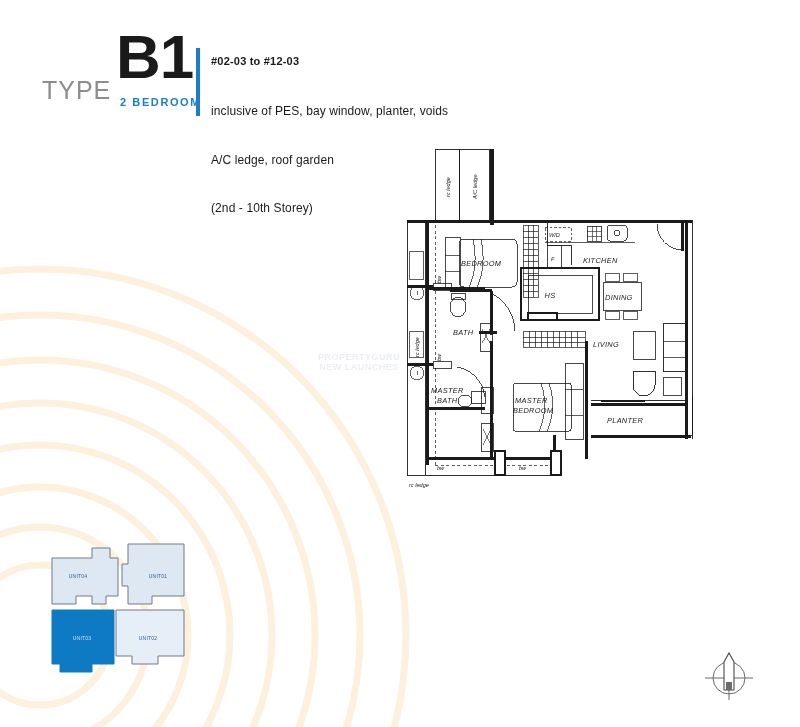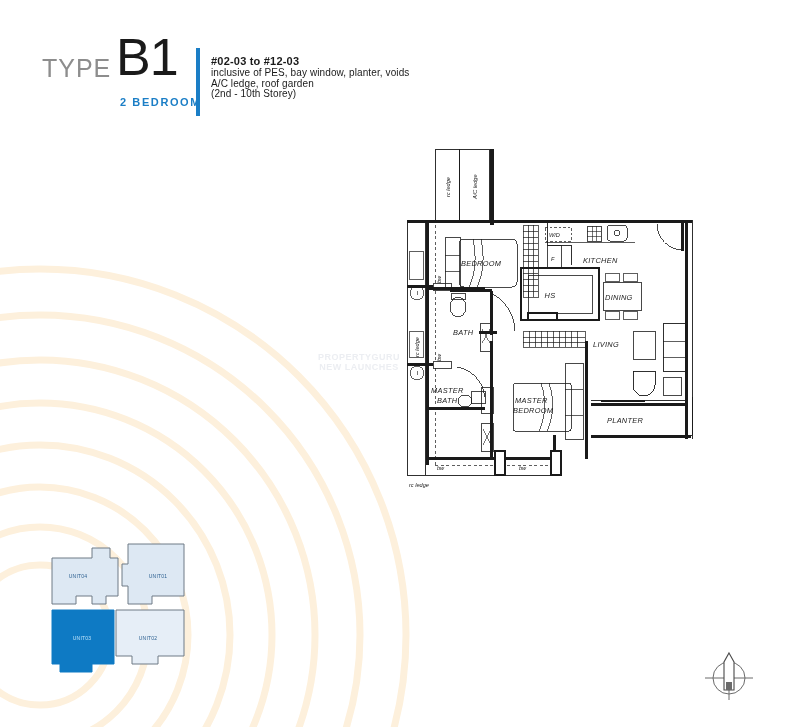--- a/index.html
+++ b/index.html
@@ -30,34 +30,34 @@
     position: absolute;
     left: 40px;
     top: 22px;
     width: 330px;
     height: 90px;
     z-index: 5;
   }
   #type-word {
     position: absolute;
     left: 2px;
-    top: 32px;
+    top: 54px;
     font-size: 25px;
     letter-spacing: 1px;
     color: #8d8d8d;
     font-weight: normal;
     font-family: "Liberation Sans", sans-serif;
   }
   #type-code {
     position: absolute;
     left: 76px;
     top: 4px;
-    font-size: 52px;
+    font-size: 62px;
     line-height: 62px;
-    font-weight: normal;
+    font-weight: bold;
     letter-spacing: -1px;
     color: #1a1a1a;
     font-family: "Liberation Sans", sans-serif;
   }
   #bedroom-count {
     position: absolute;
     left: 80px;
     top: 74px;
     font-size: 11px;
     font-weight: bold;
@@ -81,25 +81,26 @@
   }
   #unit-meta .meta-strong {
     font-size: 11px;
     font-weight: bold;
     letter-spacing: 0.2px;
     line-height: 14px;
     color: #1a1a1a;
     white-space: nowrap;
   }
   #unit-meta .meta-small {
-    font-size: 10px;
+    font-size: 12px;
     line-height: 10.6px;
     color: #1a1a1a;
     white-space: nowrap;
     letter-spacing: 0.1px;
+    margin-top: 38px;
   }
 
   
   #floorplan {
     position: absolute;
     left: 395px;
     top: 135px;
     width: 310px;
     height: 375px;
     z-index: 4;

